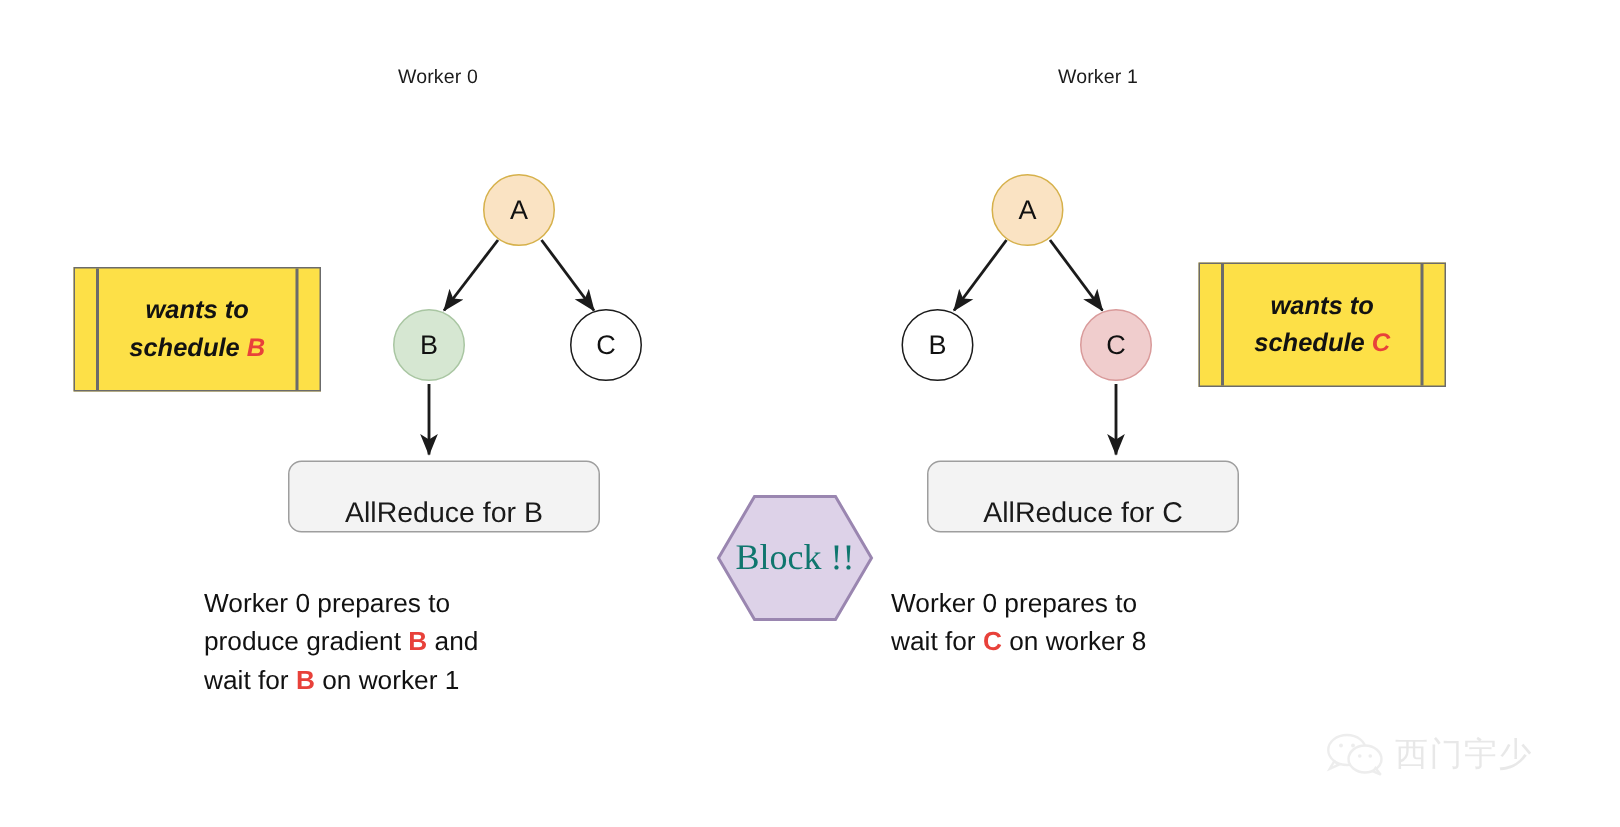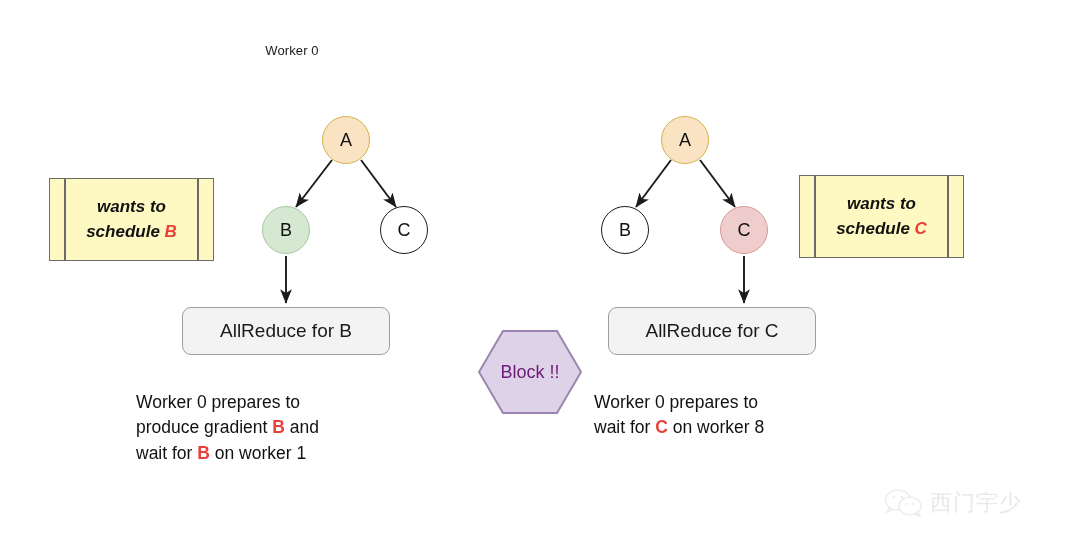--- a/index.html
+++ b/index.html
@@ -68,32 +68,33 @@
     border: 1.6px solid #d99a9a;
   }
 
   
   .allreduce-box {
     position: absolute;
     background: #f3f3f3;
     border: 1.4px solid #9e9e9e;
     border-radius: 9px;
     display: flex;
-    align-items: center;
+    align-items: flex-end;
     justify-content: center;
     font-size: 19px;
     color: #1a1a1a;
     box-sizing: border-box;
     white-space: nowrap;
+    margin-left: 10px;
   }
 
   
   .note-box {
     position: absolute;
-    background: #fef9c3;
+    background: #fde047;
     border: 1.6px solid #6b6b6b;
     box-sizing: border-box;
   }
   .note-rule {
     position: absolute;
     top: 0; bottom: 0;
     width: 1.6px;
     background: #6b6b6b;
   }
   .note-rule.left  { left: 14px; }
@@ -121,24 +122,25 @@
     width: 106px;
     height: 86px;
   }
   .hex-label {
     position: absolute;
     left: 0; top: 0;
     width: 106px; height: 86px;
     display: flex;
     align-items: center;
     justify-content: center;
-    font-size: 18px;
-    color: #701a75;
+    font-size: 24px;
+    color: #0f766e;
     pointer-events: none;
     white-space: nowrap;
+    font-family: Liberation Serif, serif;
   }
 
   
   .caption {
     position: absolute;
     text-align: left;
     font-size: 17.5px;
     line-height: 1.45;
     color: #111111;
   }
@@ -213,20 +215,21 @@
       <span><span>schedule </span><span class="hl">B</span></span>
     </div>
   </div>
 
   <div class="caption" style="left:136px; top:390px; width:300px;">
     <div>Worker 0 prepares to</div>
     <div><span>produce gradient </span><span class="hl">B</span><span> and</span></div>
     <div><span>wait for </span><span class="hl">B</span><span> on worker 1</span></div>
   </div>
 
+  <div class="worker-title" style="left:672px; top:43px; width:120px;">Worker 1</div>
 
   <div class="node node-a" style="left:661px; top:116px;">
     <span>A</span>
   </div>
 
   <div class="node node-plain" style="left:601px; top:206px;">
     <span>B</span>
   </div>
 
   <div class="node node-c-red" style="left:720px; top:206px;">

